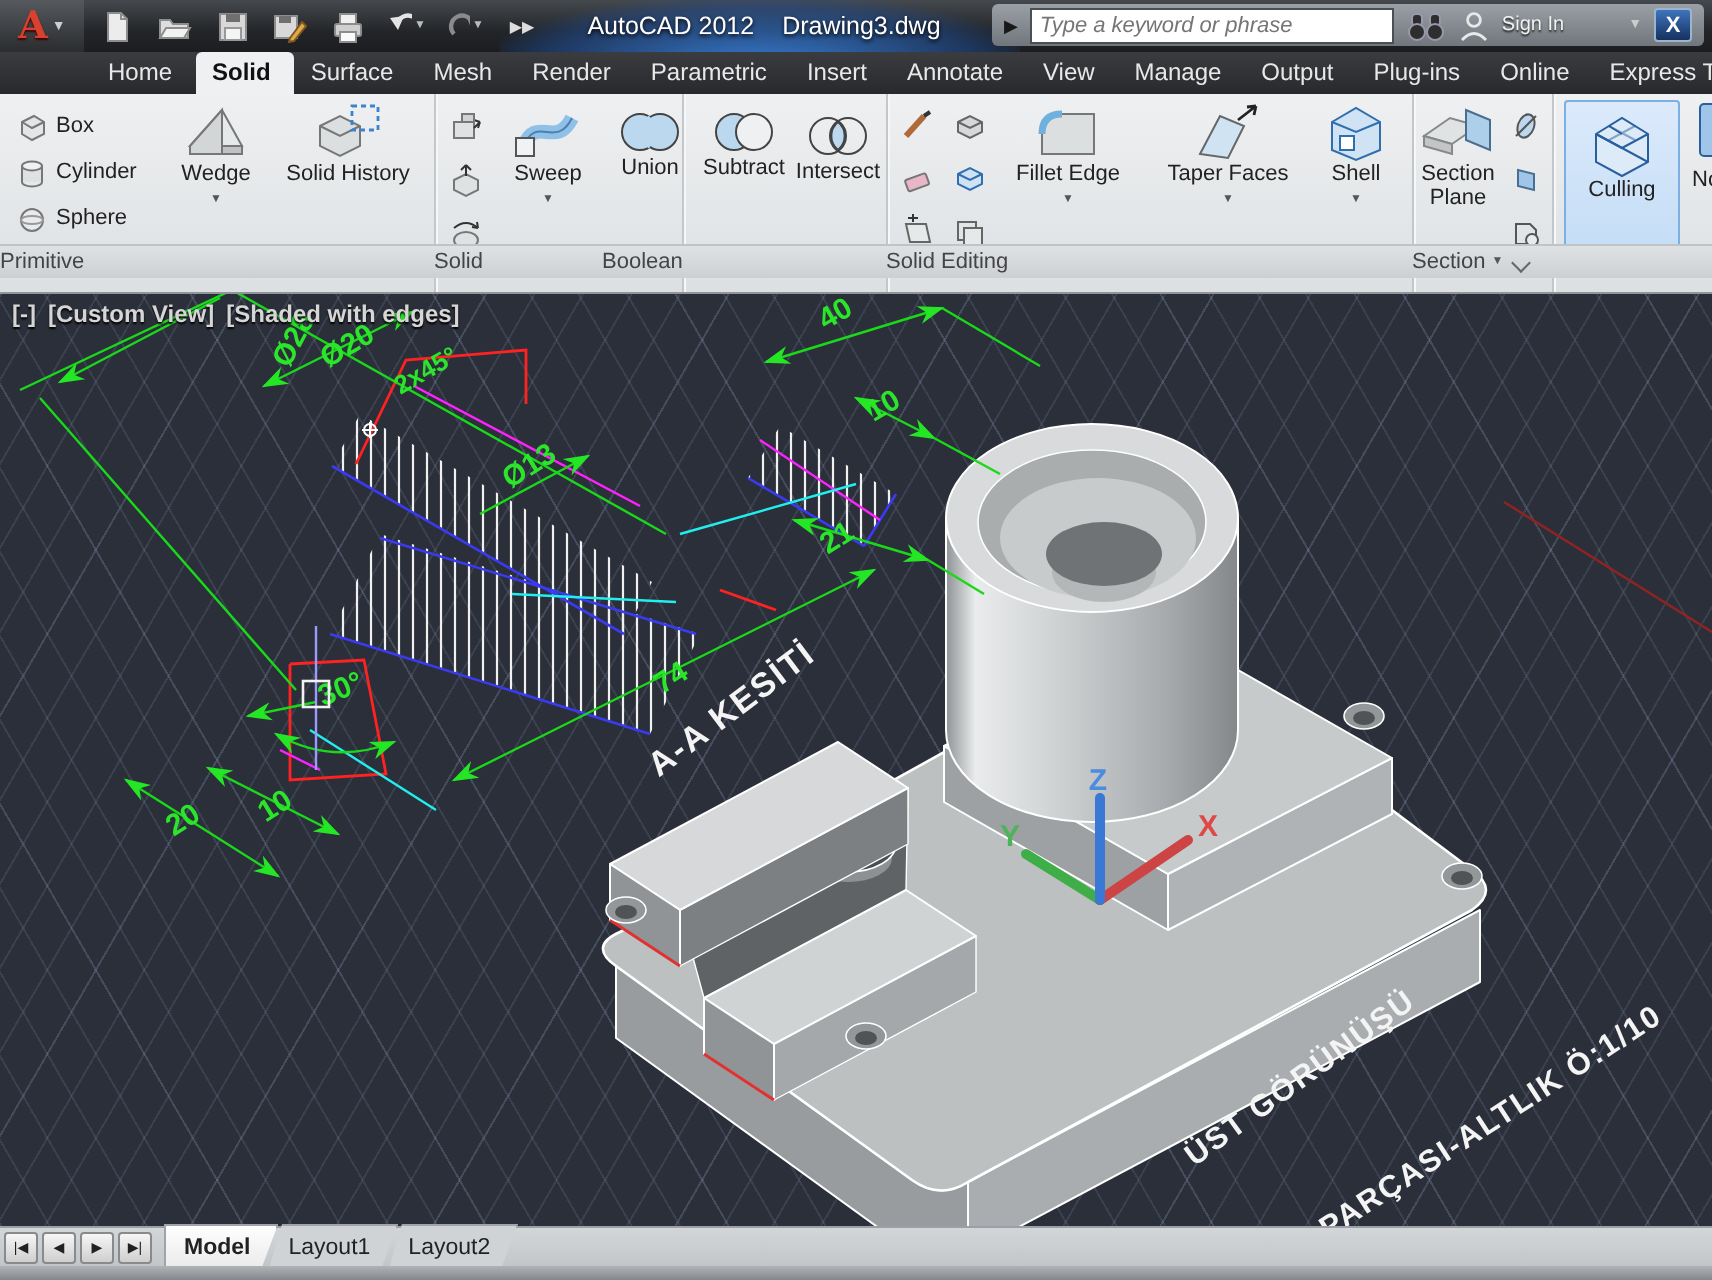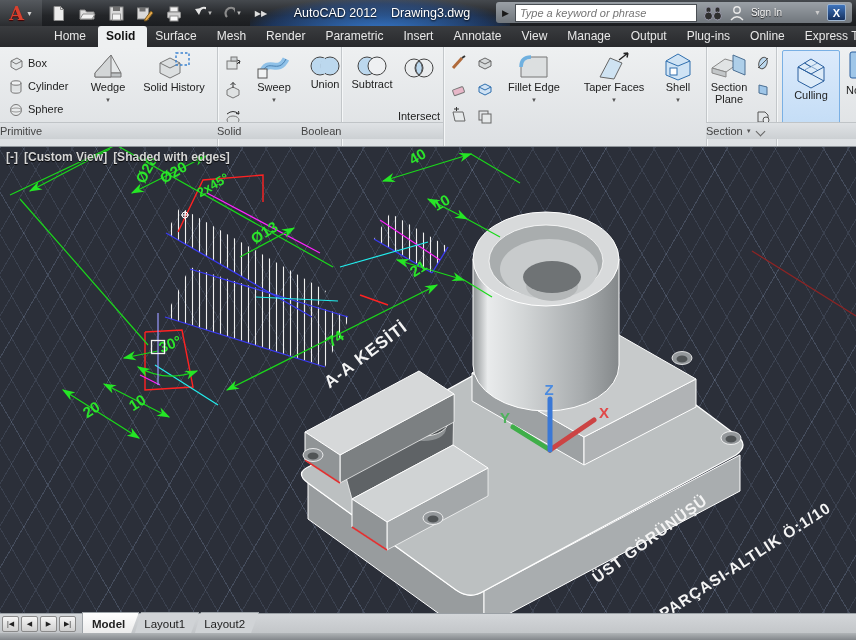--- a/index.html
+++ b/index.html
@@ -270,21 +270,21 @@
           </svg>
         <span>Union</span>
       </div>
       <div class="bigbtn" style="left:46px;top:7px;width:50px;">
         <svg width="32" height="24">
           <circle cx="11" cy="12" r="9" fill="#bcd8ee" stroke="#444"></circle>
           <circle cx="21" cy="12" r="9" fill="#eef0f2" stroke="#444"></circle>
           </svg>
         <span>Subtract</span>
       </div>
-      <div class="bigbtn" style="left:96px;top:9px;width:44px;gap:30px;">
+      <div class="bigbtn" style="left:96px;top:9px;width:44px;">
         <svg width="32" height="24">
           <circle cx="11" cy="12" r="9" fill="none" stroke="#444"></circle>
           <circle cx="21" cy="12" r="9" fill="none" stroke="#444"></circle>
           <path d="M16,5 A9,9 0 0 1 16,19 A9,9 0 0 1 16,5 Z" fill="#bcd8ee" stroke="#444"></path>
           </svg>
         <span>Intersect</span>
       </div>
       <div class="pfooter">
         <span>Boolean</span>
       </div>
@@ -345,20 +345,23 @@
         <span class="dd">▼</span>
       </div>
       <div class="bigbtn" style="left:212px;top:4px;width:46px;">
         <svg width="34" height="30">
           <polygon points="5,10 17,3 29,10 29,24 17,29 5,24" fill="#cfe3f4" stroke="#2f6fae"></polygon>
           <polyline points="5,10 17,15 29,10 M17,15 17,29" fill="none" stroke="#2f6fae"></polyline>
           <rect x="9" y="17" width="7" height="7" fill="#fff" stroke="#2f6fae"></rect>
           </svg>
         <span>Shell</span>
         <span class="dd">▼</span>
+      </div>
+      <div class="pfooter">
+        <span>Solid Editing</span>
       </div>
     </div>
 
     <div class="panel" style="left:706px;width:70px;">
       <div class="bigbtn" style="left:2px;top:4px;width:42px;">
         <svg width="40" height="30">
           <polygon points="3,17 16,8 30,12 17,21" fill="#e0e3e4" stroke="#888"></polygon>
           <polygon points="3,17 17,21 17,26 3,22" fill="#c2c6c8" stroke="#888"></polygon>
           <polygon points="24,4 36,9 36,24 24,19" fill="#aecfe9" stroke="#4a6e92"></polygon>
           </svg>

